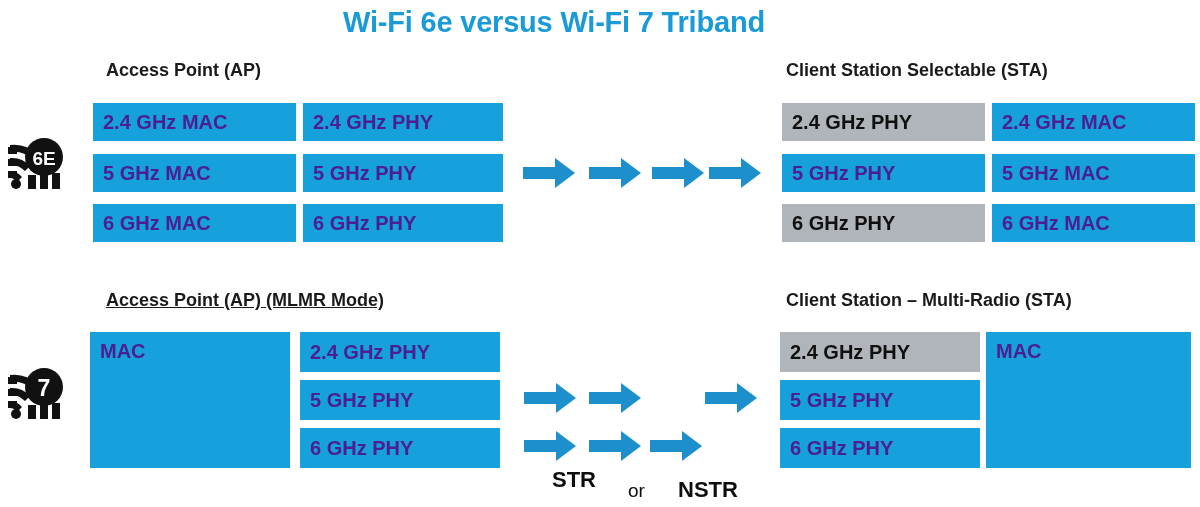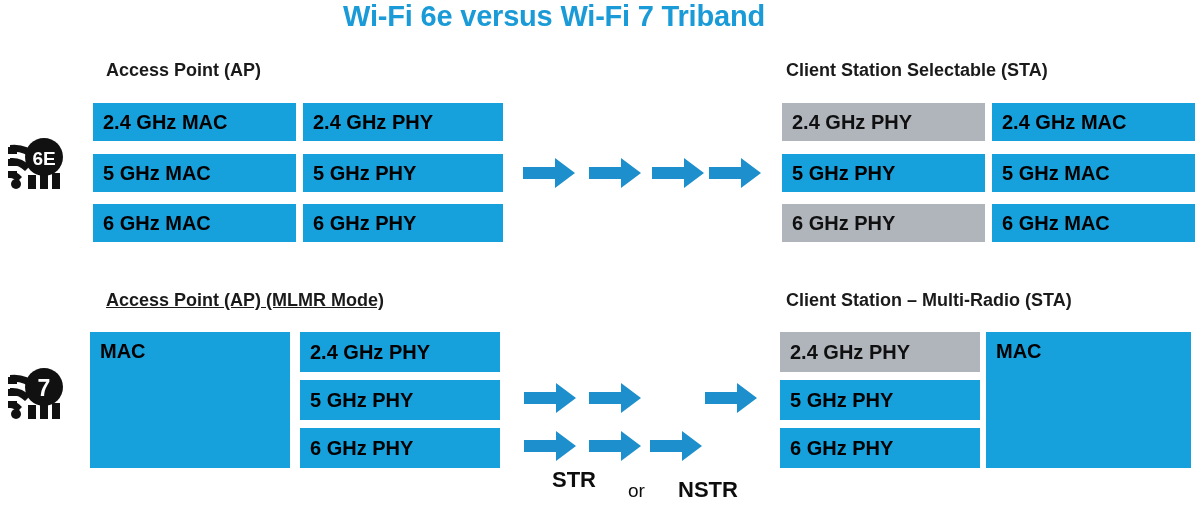--- a/index.html
+++ b/index.html
@@ -15,39 +15,39 @@
   }
   .canvas {
     position: relative;
     width: 1200px;
     height: 507px;
     background: #ffffff;
   }
   .title {
     position: absolute;
     left: 0;
-    top: 0;
+    top: 6px;
     width: 1108px;
     text-align: center;
     font-size: 29px;
     font-weight: bold;
     color: #1a9bd7;
     letter-spacing: -0.2px;
   }
   .sec-header {
     position: absolute;
     font-size: 18px;
     font-weight: bold;
     color: #1a1a1a;
     white-space: nowrap;
   }
   .box {
     position: absolute;
     background: #16a0dc;
-    color: #000000;
+    color: #4c1d95;
     font-size: 20px;
     font-weight: bold;
     display: flex;
     align-items: center;
     padding-left: 10px;
     box-sizing: border-box;
     white-space: nowrap;
   }
   .box.gray {
     background: #b0b5bc;

